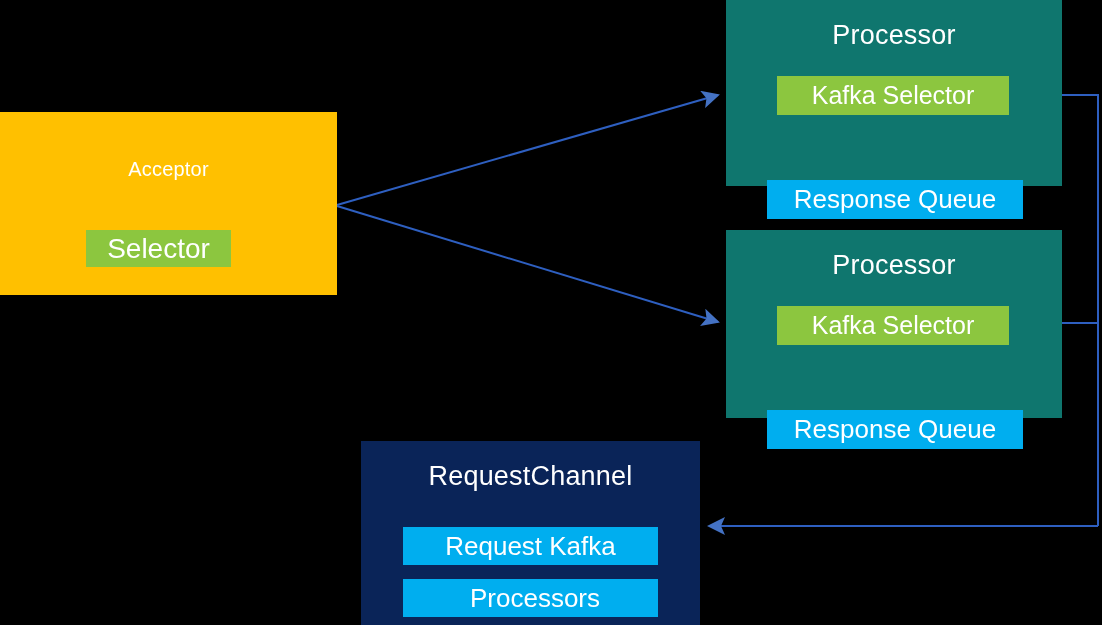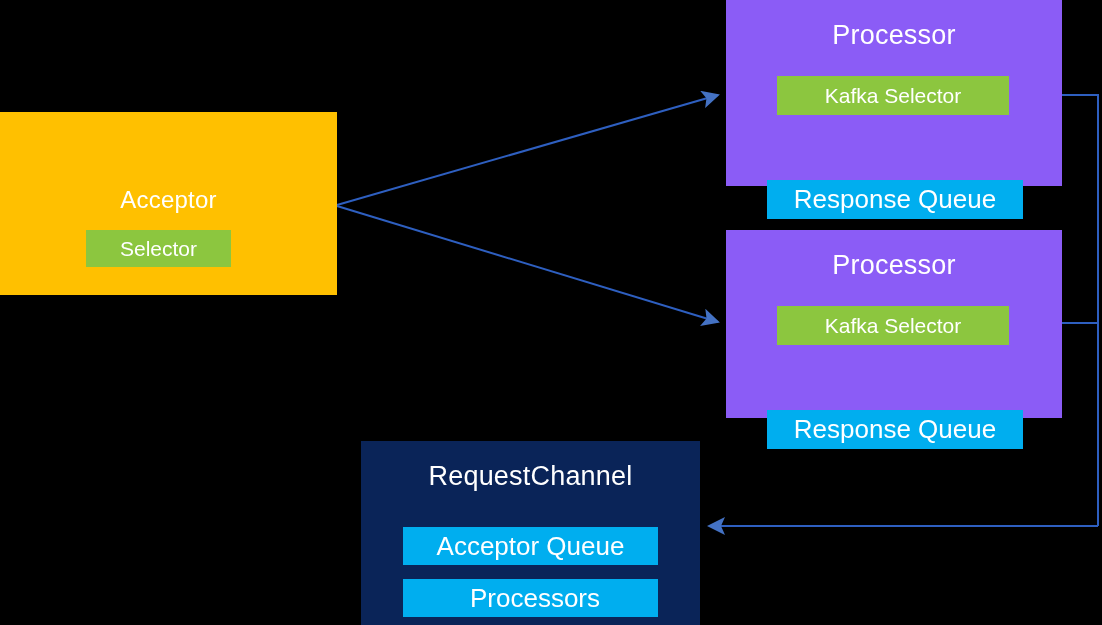--- a/index.html
+++ b/index.html
@@ -45,47 +45,46 @@
   
   #acceptor {
     left: 0px;
     top: 112px;
     width: 337px;
     height: 183px;
     background: #FFC000;
   }
   #acceptor .node-title {
     top: 46px;
-    font-size: 24px;
-    margin-top: 28px;
+    font-size: 20px;
   }
   #acceptor-selector {
     left: 86px;
     top: 230px;
     width: 145px;
     height: 37px;
-    font-size: 21px;
+    font-size: 28px;
   }
 
   
   .processor {
-    background: #8b5cf6;
+    background: #0f766e;
     width: 336px;
   }
   #processor-1 { left: 726px; top: 0px;   height: 186px; }
   #processor-2 { left: 726px; top: 230px; height: 188px; }
   .processor .node-title {
     font-size: 27px;
   }
   #processor-1 .node-title { top: 20px; }
   #processor-2 .node-title { top: 20px; }
 
   .kafka-selector {
     background: #8CC63F;
-    font-size: 21px;
+    font-size: 25px;
     width: 232px;
     height: 39px;
     left: 51px;
     text-align: right;
   }
   .response-queue {
     background: #00AEEF;
     font-size: 26px;
     width: 256px;
     height: 39px;
@@ -167,17 +166,17 @@
   </div>
 
   <div class="node processor" id="processor-2">
     <div class="node-title">Processor</div>
     <div class="chip kafka-selector">Kafka Selector</div>
     <div class="chip response-queue">Response Queue</div>
   </div>
 
   <div class="node" id="request-channel">
     <div class="node-title">RequestChannel</div>
-    <div class="chip rc-chip" id="request-queue-chip">Acceptor Queue</div>
+    <div class="chip rc-chip" id="request-queue-chip">Request Kafka</div>
     <div class="chip rc-chip" id="processors-chip">Processors</div>
   </div>
 
 </div>
 
 </body></html>

